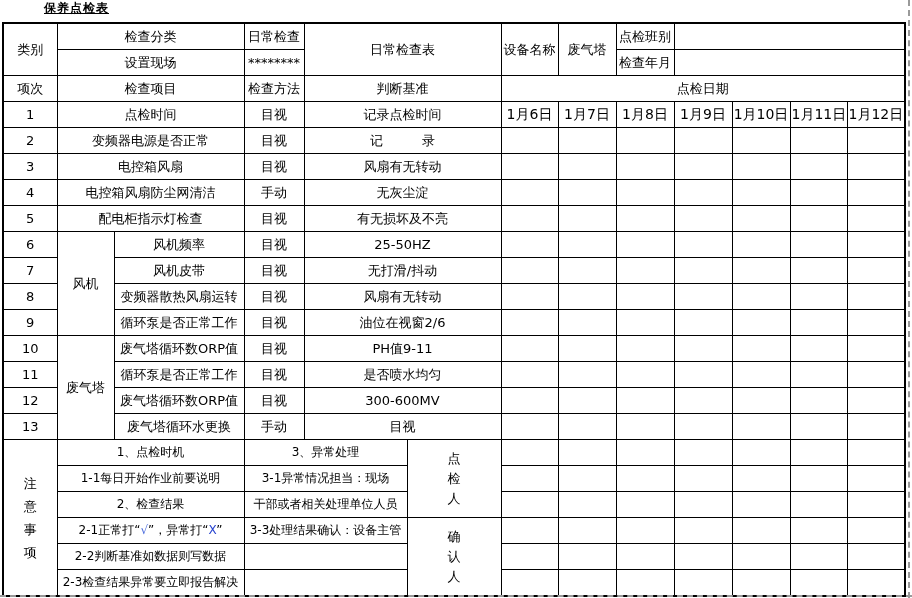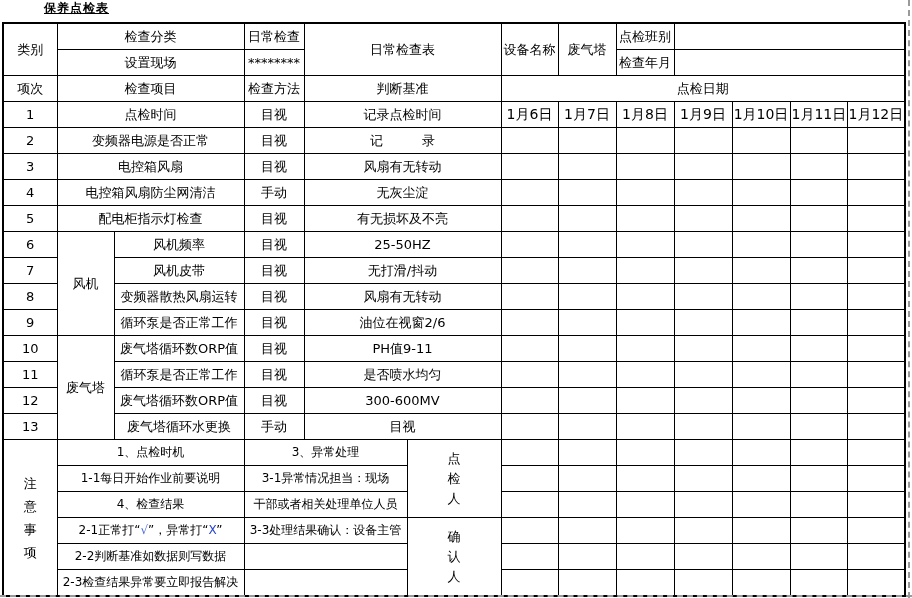--- a/index.html
+++ b/index.html
@@ -283,21 +283,21 @@
         <td colspan="2" class="note">3-1异常情况担当：现场</td>
         <td></td>
         <td></td>
         <td></td>
         <td></td>
         <td></td>
         <td></td>
         <td></td>
       </tr>
       <tr>
-        <td colspan="2" class="note">4、检查结果</td>
+        <td colspan="2" class="note">2、检查结果</td>
         <td colspan="2" class="note">干部或者相关处理单位人员</td>
         <td></td>
         <td></td>
         <td></td>
         <td></td>
         <td></td>
         <td></td>
         <td></td>
       </tr>
       <tr>

